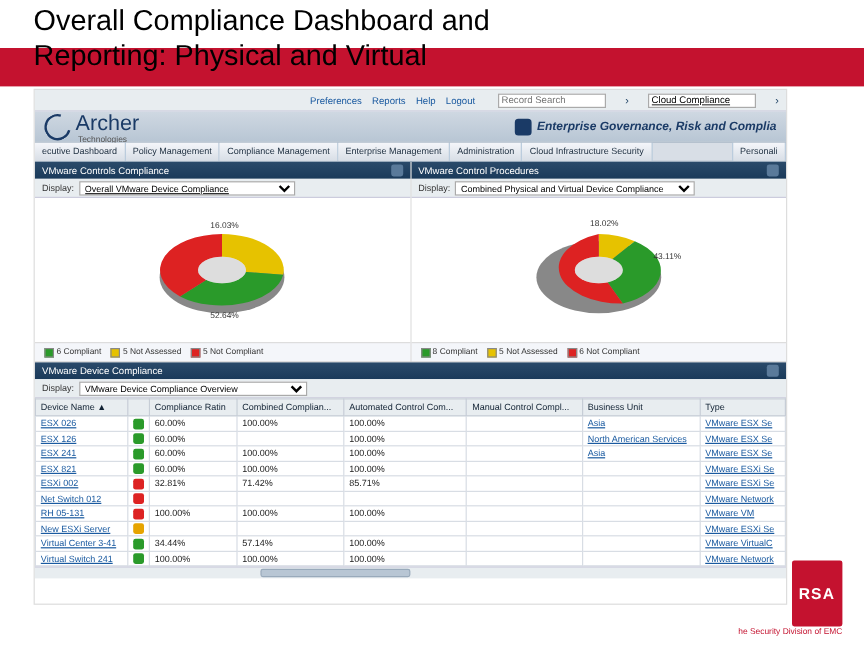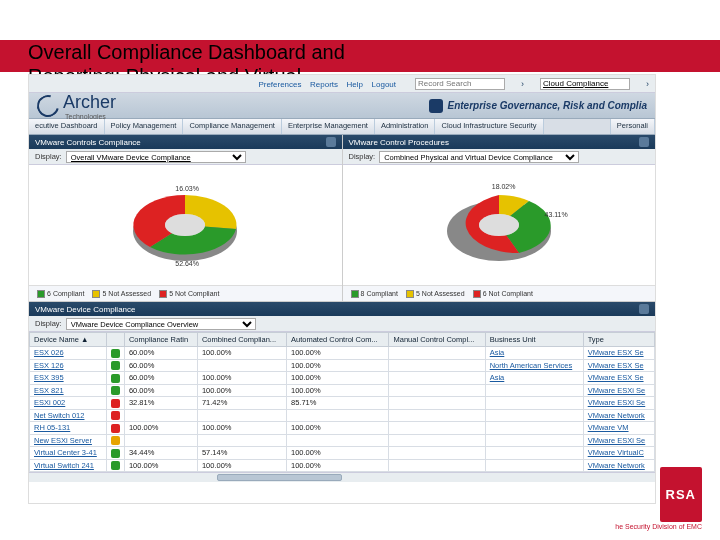--- a/index.html
+++ b/index.html
@@ -1,18 +1,18 @@
 <!DOCTYPE html>
 <html><head>
 <meta charset="utf-8">
 <style>
   * { box-sizing: border-box; margin: 0; padding: 0; font-family: Arial, sans-serif; }
   body { width: 720px; height: 540px; background: #fff; overflow: hidden; position: relative; }
   .slide-title-bar { background: linear-gradient(#fff 40%, #fff 60%); height: 72px; border-bottom: 32px solid #c4122f; padding: 4px 0 0 28px; }
-  .slide-title { font-size: 20px; color: #000; font-weight: 400; line-height: 1.2; margin-top: 36px; }
+  .slide-title { font-size: 24px; color: #000; font-weight: 400; line-height: 1.2; }
   .app { position: absolute; top: 74px; left: 28px; width: 628px; height: 430px; background: #fff; font-size: 9px; color: #333; border: 1px solid #ddd; overflow: hidden; }
   .top-strip { height: 18px; background: #e8edf0; display: flex; align-items: center; justify-content: flex-end; gap: 16px; padding: 0 6px; border-bottom: 1px solid #ccd; }
   .top-strip .links a { color: #1a5aa0; font-size: 8px; text-decoration: none; margin: 0 3px; }
   .search-box { width: 90px; height: 12px; border: 1px solid #aaa; font-size: 8px; padding: 0 2px; }
   .dash-select { height: 12px; font-size: 8px; border: 1px solid #aaa; background:#fff; padding: 0 2px;}
   .brand-bar { height: 26px; background: linear-gradient(#cfd8e2,#b8c6d4); display: flex; align-items: center; justify-content: space-between; padding: 0 8px; border-bottom: 1px solid #9ab; }
   .logo { display:flex; align-items:center; gap:4px; }
   .logo-shape { width:22px; height:22px; border:2px solid #1a3a66; border-radius:50%; border-right-color:transparent; transform:rotate(-30deg);}
   .logo-text { font-size:18px; color:#1a3a66; font-weight:400; }
   .logo-sub { font-size:7px; color:#555; margin-left:2px;}
@@ -225,21 +225,21 @@
             <td class="row-link">ESX 126</td>
             <td class="black"><span class="status-icon st-ok"></span></td>
             <td class="black">60.00%</td>
             <td class="black"></td>
             <td class="black">100.00%</td>
             <td class="black"></td>
             <td class="row-link">North American Services</td>
             <td class="row-link">VMware ESX Se</td>
           </tr>
           <tr>
-            <td class="row-link">ESX 395</td>
+            <td class="row-link">ESX 241</td>
             <td class="black"><span class="status-icon st-ok"></span></td>
             <td class="black">60.00%</td>
             <td class="black">100.00%</td>
             <td class="black">100.00%</td>
             <td class="black"></td>
             <td class="row-link">Asia</td>
             <td class="row-link">VMware ESX Se</td>
           </tr>
           <tr>
             <td class="row-link">ESX 821</td>

